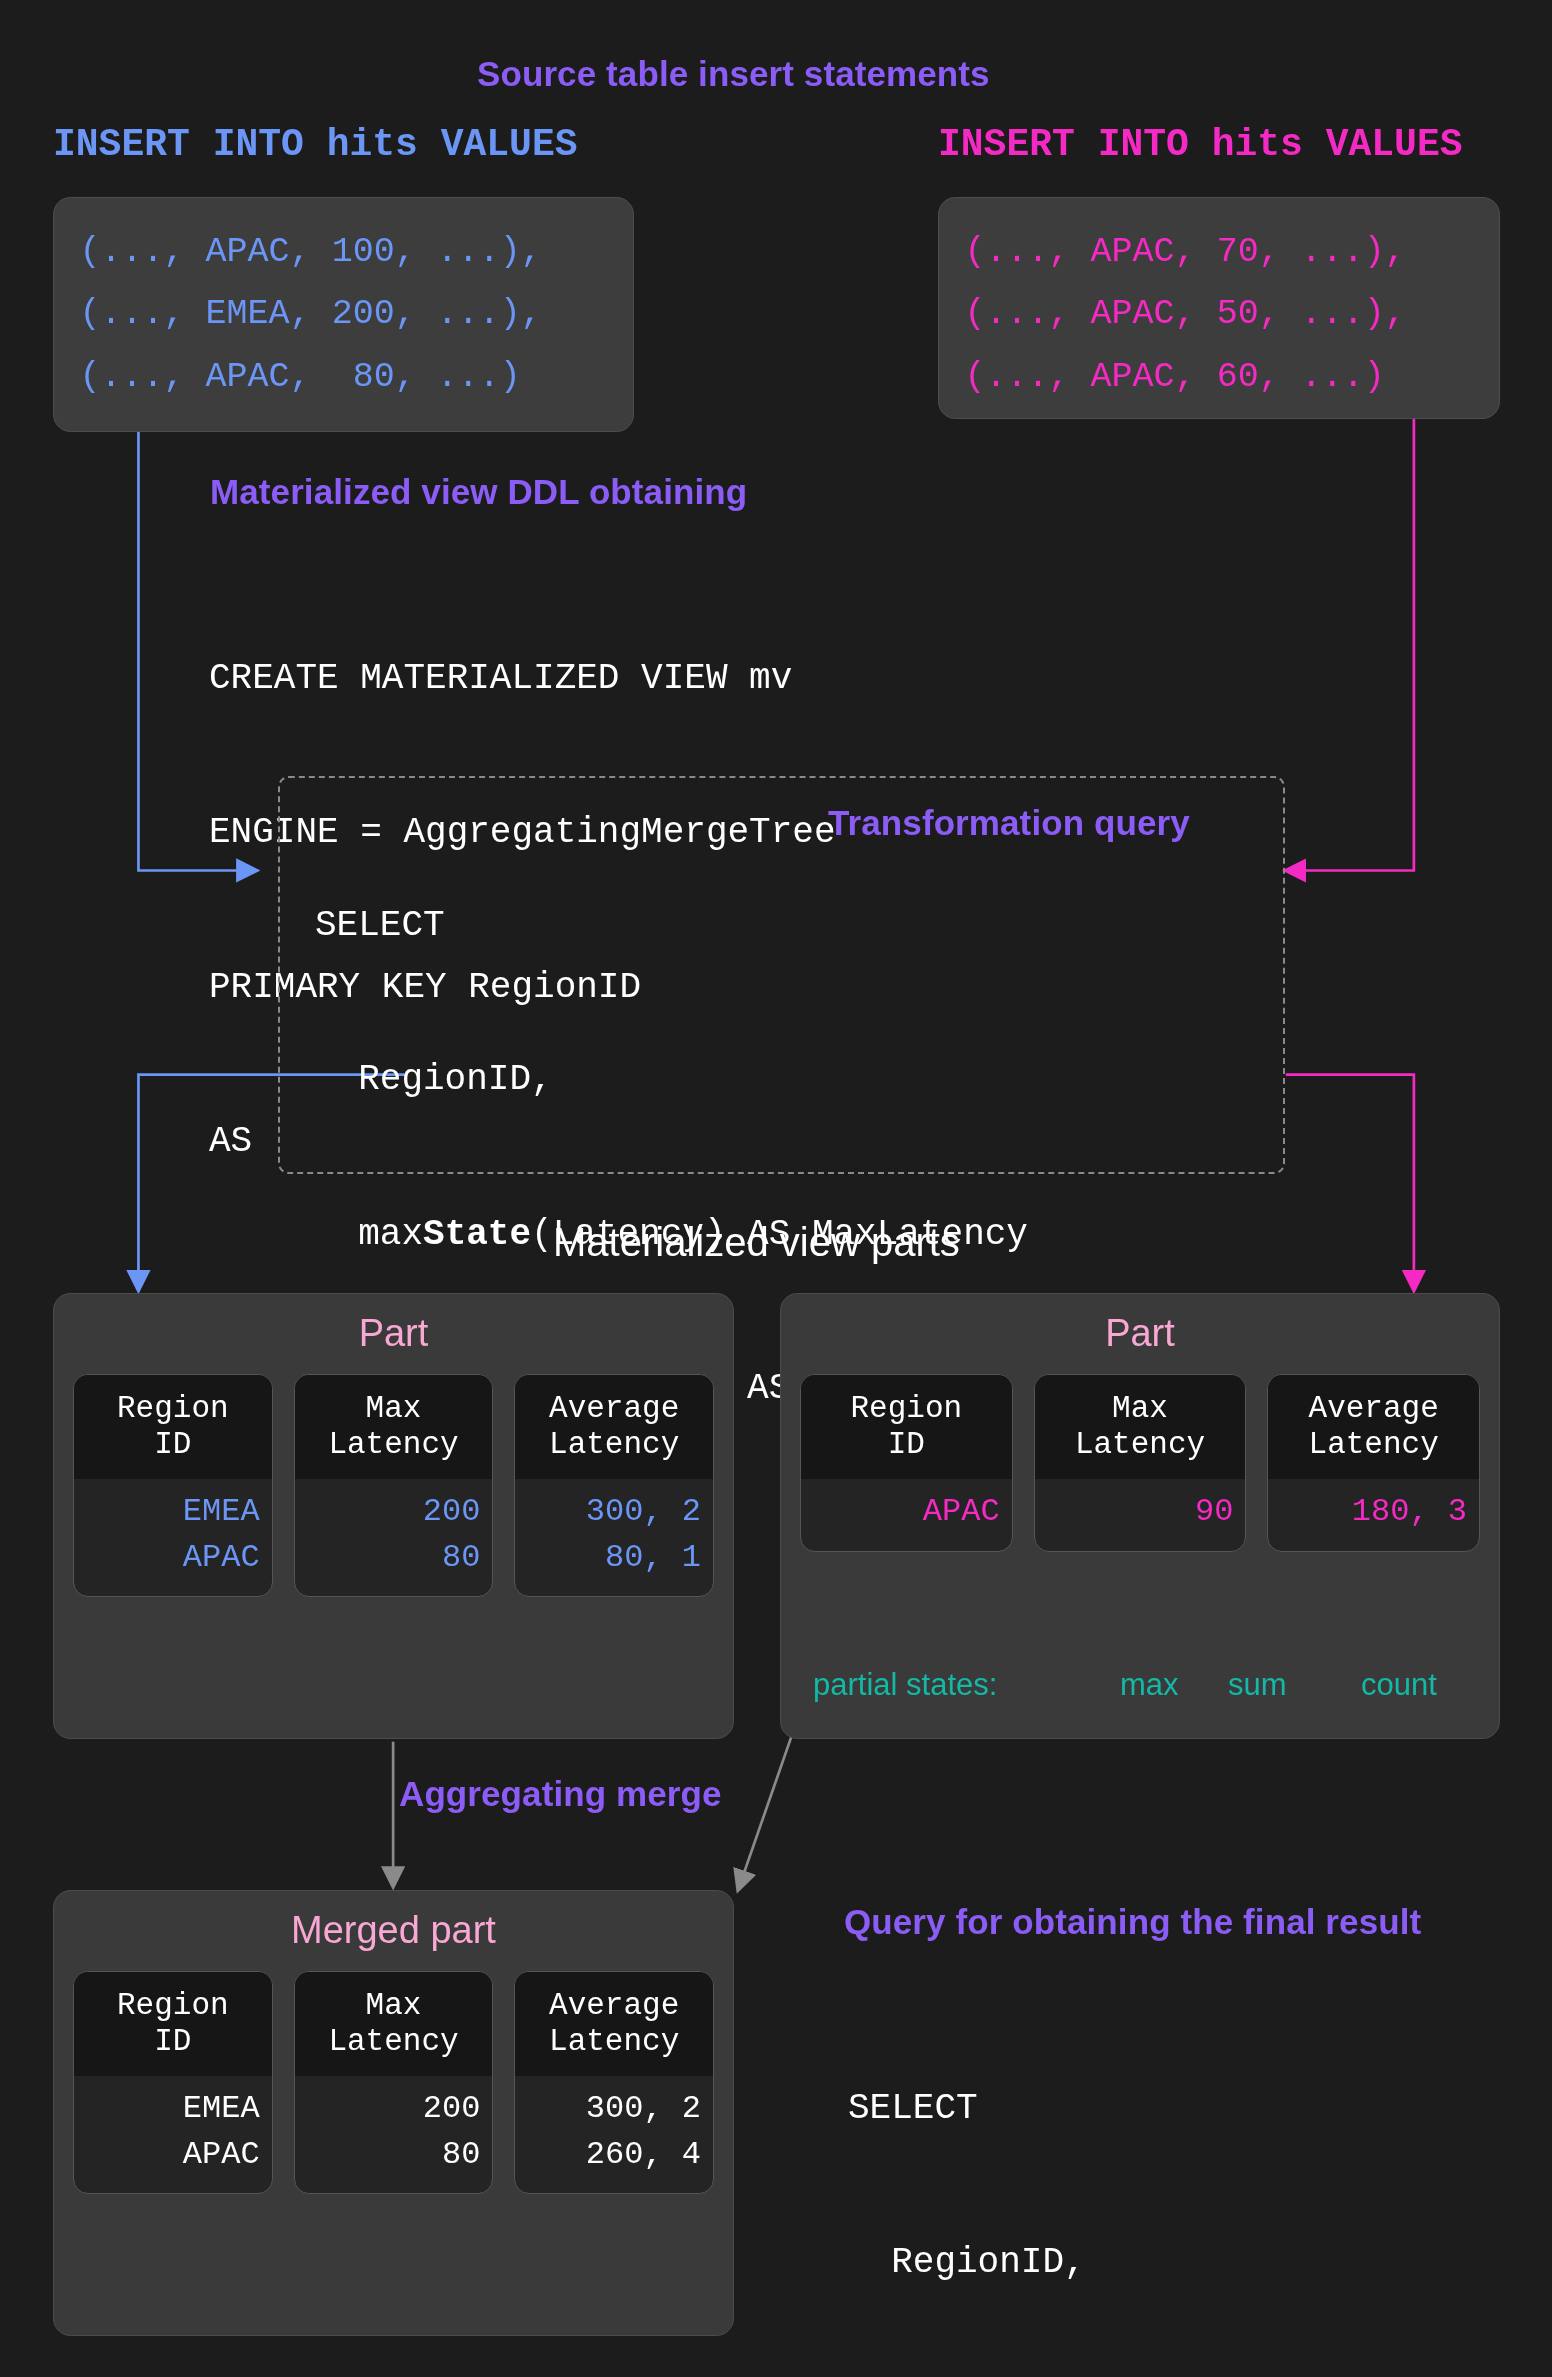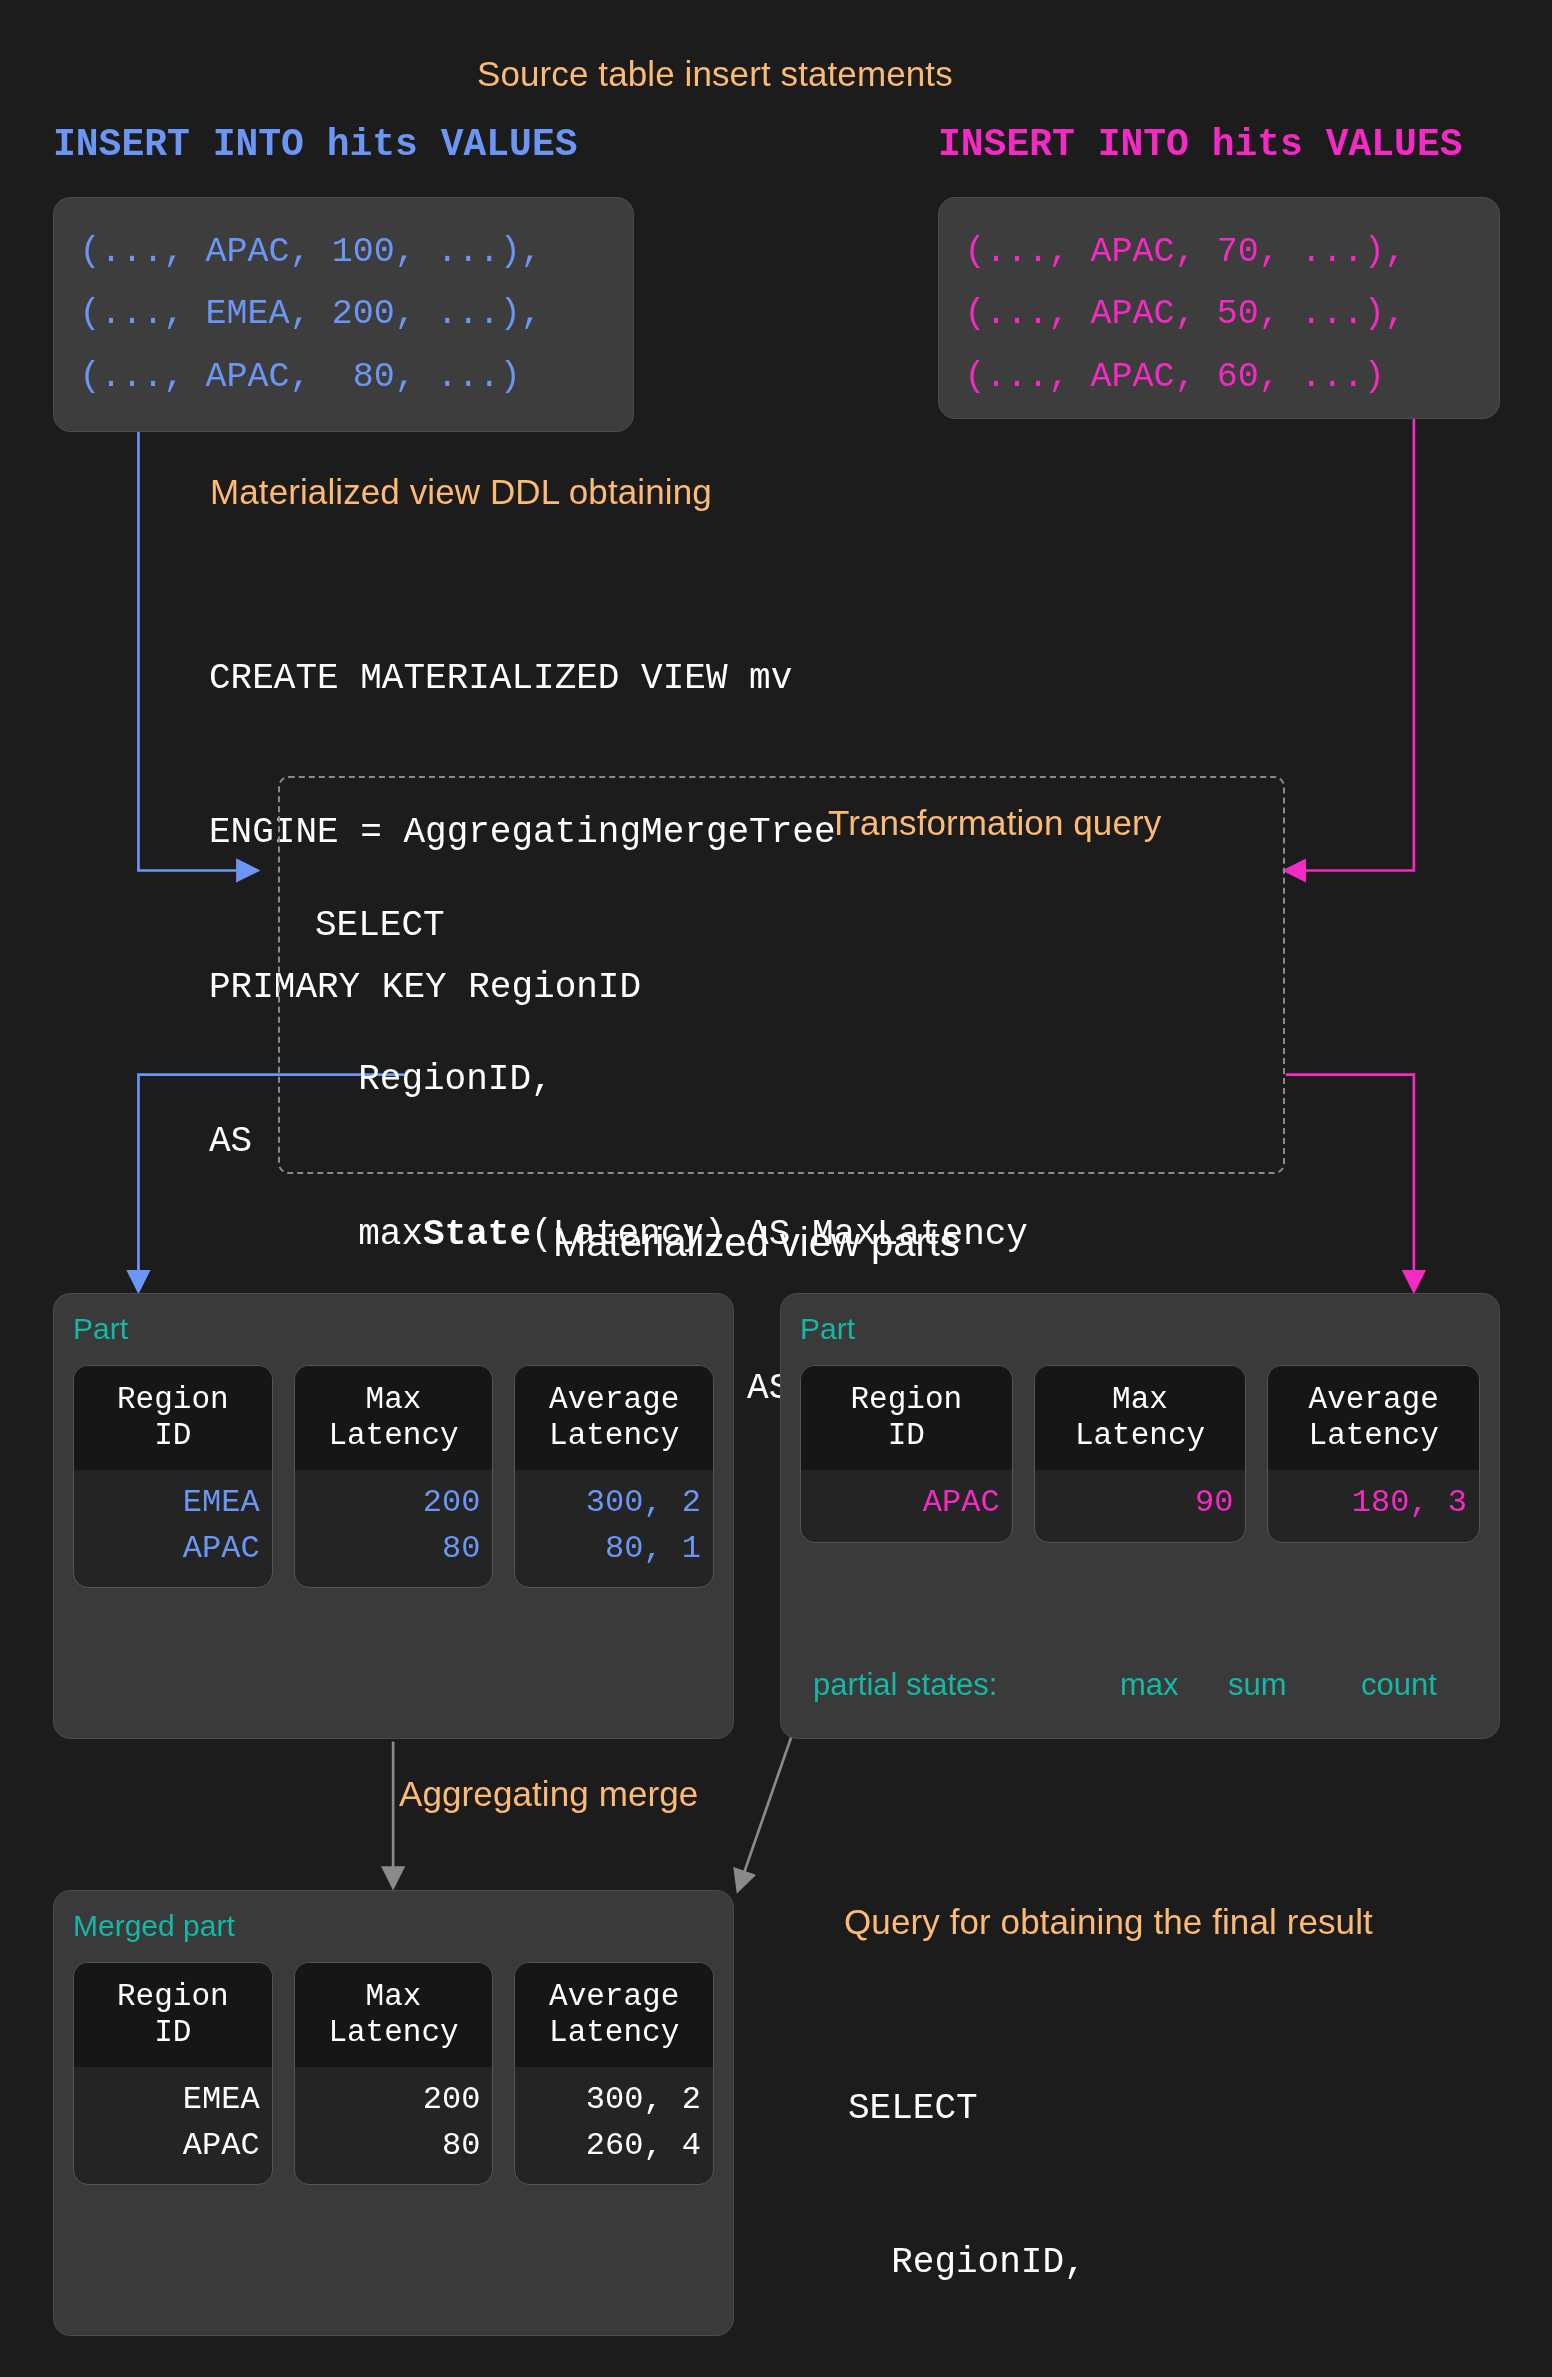--- a/index.html
+++ b/index.html
@@ -6,21 +6,21 @@
   body{
     width:1553px;height:2377px;position:relative;overflow:hidden;
     font-family:"Liberation Sans", sans-serif;
     color:#ffffff;
     -webkit-font-smoothing:antialiased;
   }
   .abs{position:absolute;}
 
   
   .caption-grey{
-    color:#fdba74;font-size:35px;letter-spacing:0.1px;white-space:nowrap;
+    color:#8b5cf6;font-size:35px;letter-spacing:0.1px;white-space:nowrap;font-weight:bold;
   }
   .caption-white{
     color:#ffffff;font-size:40px;white-space:nowrap;
   }
 
   
   .ins-head{
     font-family:"Liberation Mono", monospace;
     font-size:38px;font-weight:700;white-space:nowrap;letter-spacing:0px;
   }
@@ -53,21 +53,21 @@
     font-size:36px;line-height:1.43;color:#fff;white-space:pre;
   }
   .tq b{font-weight:700;}
 
   
   .partbox{
     background:#3a3a3a;border:1.3px solid #4b4b4b;border-radius:17.5px;
     box-sizing:border-box;
   }
   .part-title{
-    text-align:left;color:#14b8a6;font-size:30px;
+    text-align:center;color:#f9a8d4;font-size:38px;
   }
   .cols{display:flex;gap:21px;}
   .col{
     background:#242424;border:1.3px solid #555;border-radius:15px;
     box-sizing:border-box;overflow:hidden;flex:1;
   }
   .col .hd{
     background:#161616;color:#ffffff;
     font-family:"Liberation Mono", monospace;
     font-size:31px;line-height:1.18;text-align:center;

